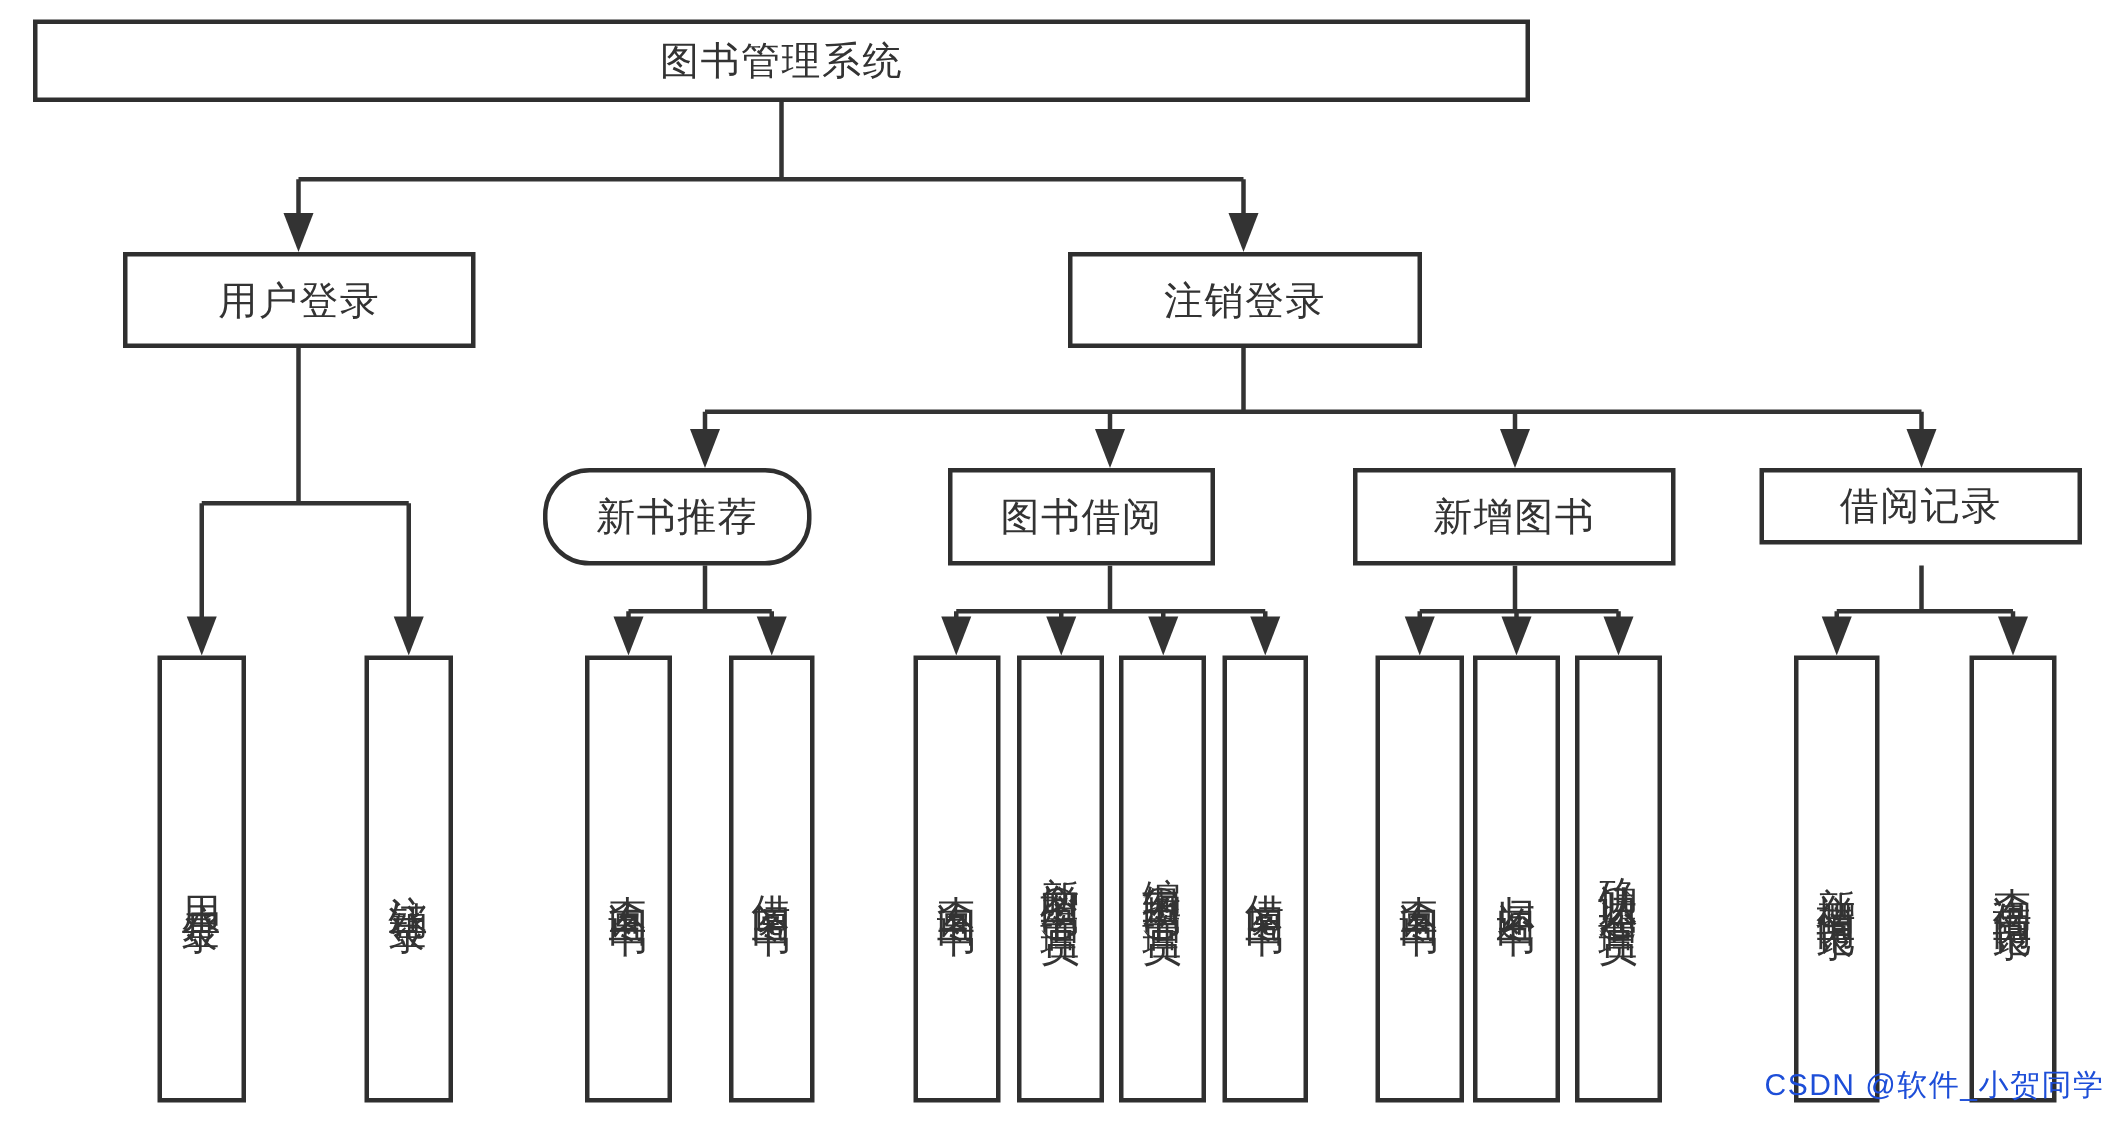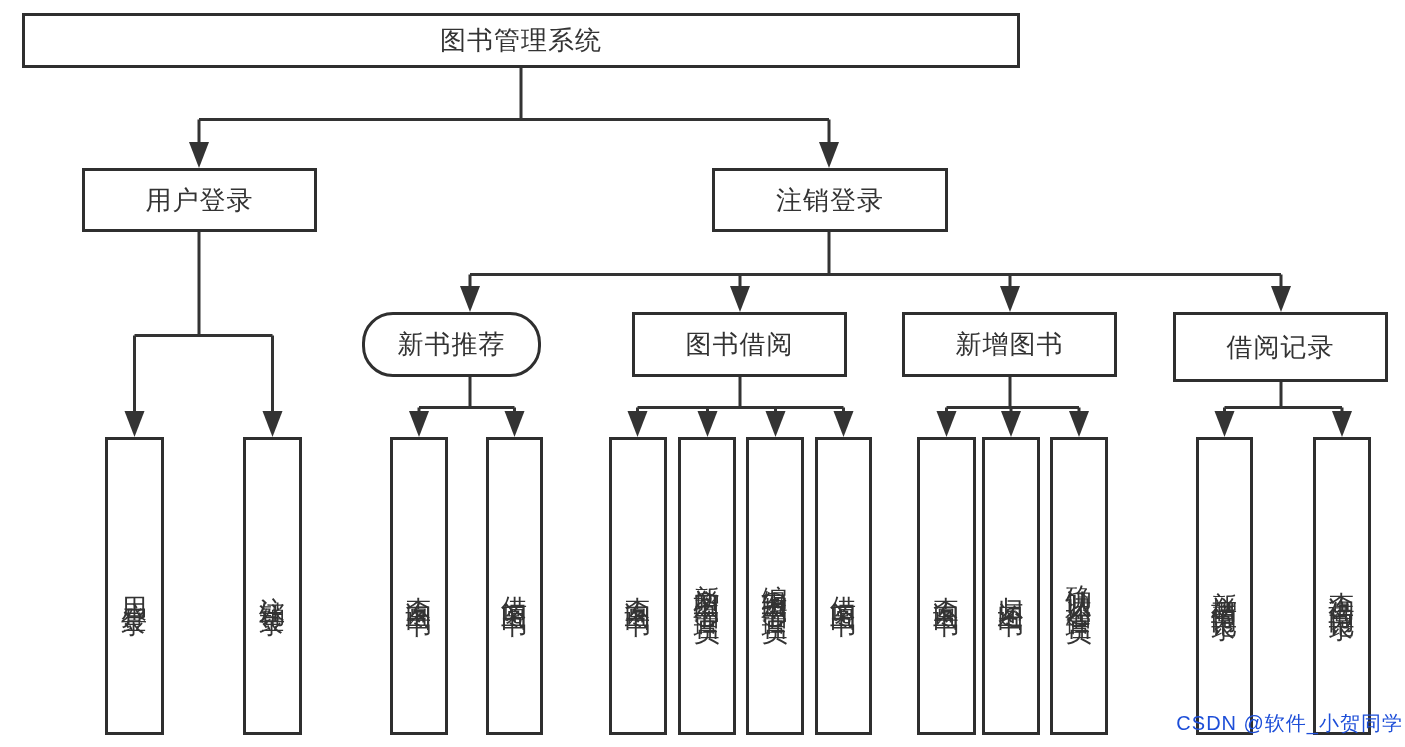--- a/index.html
+++ b/index.html
@@ -94,23 +94,23 @@
     <polygon points="1214.5,411 1234.5,411 1224.5,437"></polygon>
     <polygon points="1332,411 1352,411 1342,437"></polygon>
   </svg>
 
   <div class="box hbox" style="left:22px; top:13px; width:998px; height:55px;">图书管理系统</div>
 
   <div class="box hbox" style="left:82px; top:168px; width:235px; height:64px;">用户登录</div>
   <div class="box hbox" style="left:712px; top:168px; width:236px; height:64px;">注销登录</div>
 
   <div class="box hbox" style="left:362px; top:312px; width:179px; height:65px;border-radius:31px;">新书推荐</div>
-  <div class="box hbox" style="left:632px; top:312px; width:215px; height:65px;">图书借阅</div>
+  <div class="box hbox" style="left:632px; top:312px; width:178px; height:65px;">图书借阅</div>
   <div class="box hbox" style="left:902px; top:312px; width:215px; height:65px;">新增图书</div>
-  <div class="box hbox" style="left:1173px; top:312px; width:215px; height:70px;">借阅记录</div>
+  <div class="box hbox" style="left:1173px; top:312px; width:215px; height:51px;">借阅记录</div>
 
   <div class="box vbox" style="left:105px; top:437px; width:59px; height:298px;">用户登录</div>
   <div class="box vbox" style="left:243px; top:437px; width:59px; height:298px;">注销登录</div>
 
   <div class="box vbox" style="left:390px; top:437px; width:58px; height:298px;">查询图书</div>
   <div class="box vbox" style="left:486px; top:437px; width:57px; height:298px;">借阅图书</div>
 
   <div class="box vbox" style="left:609px; top:437px; width:58px; height:298px;">查询图书</div>
   <div class="box vbox" style="left:678px; top:437px; width:58px; height:298px;">新增图书（管理员）</div>
   <div class="box vbox" style="left:746px; top:437px; width:58px; height:298px;">编辑图书（管理员）</div>

